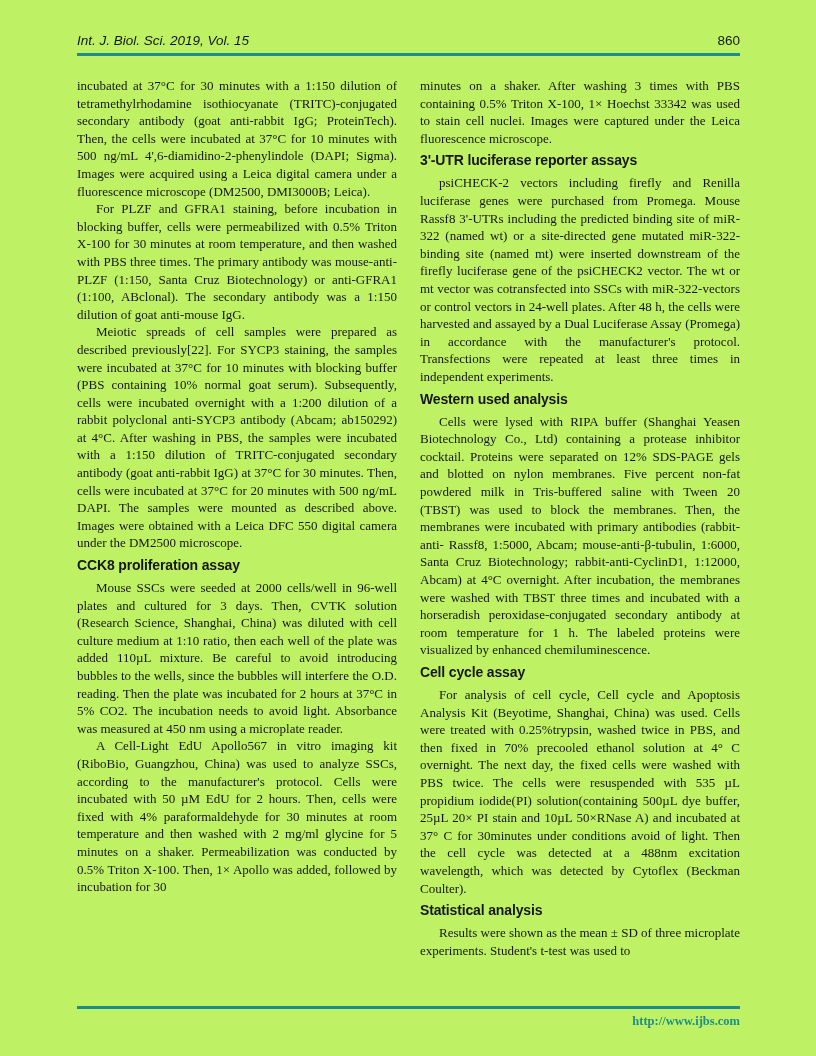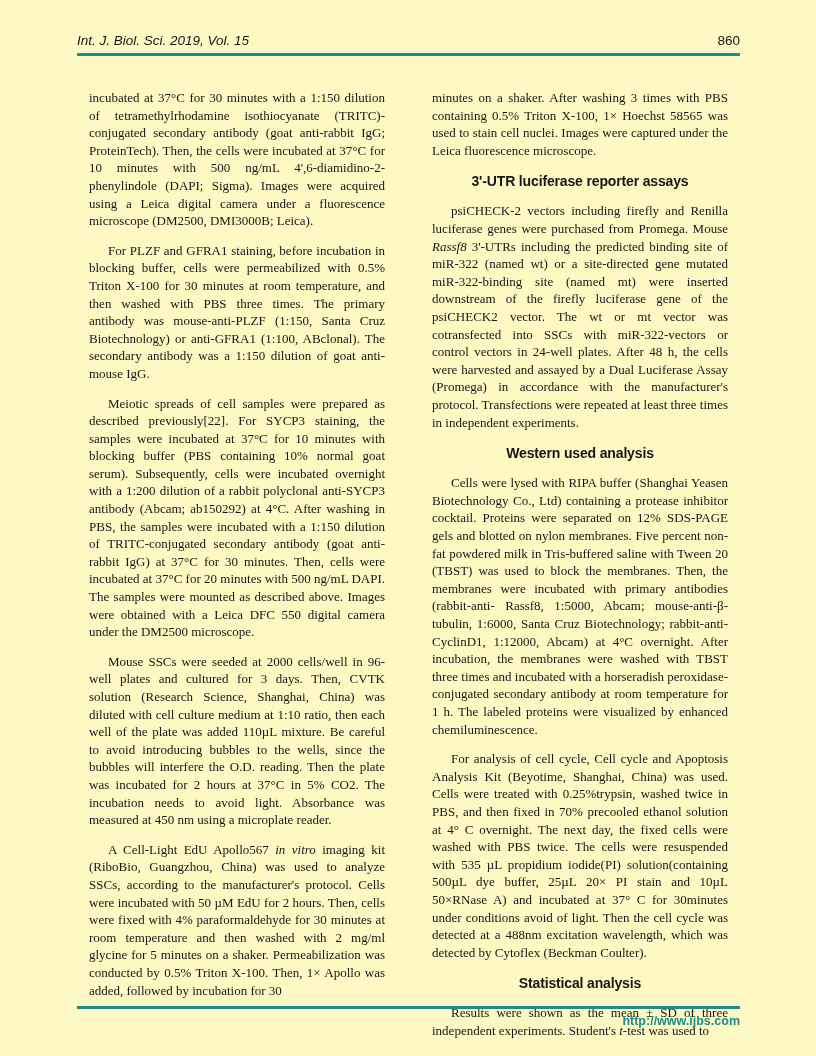--- a/index.html
+++ b/index.html
@@ -1,83 +1,85 @@
 <!DOCTYPE html>
 <html style="--accent: #1d8d8c; --ink: #161616;"><head>
 <meta charset="utf-8">
 <style>
   :root { --accent:#1d8d8c; --ink:#161616; }
   * { box-sizing:border-box; }
   html,body { margin:0; padding:0; background:#ffffff; }
   .page {
     position:relative; width:816px; height:1056px; margin:0 auto;
-    background:#fef9c3; overflow:hidden;
+    background:#bef264; overflow:hidden;
     font-family:"Liberation Serif", serif; color:var(--ink);
   }
   .page-header {
     position:absolute; top:33px; left:77px; right:76px;
     display:flex; justify-content:space-between; align-items:flex-end;
     border-bottom:3px solid var(--accent); padding-bottom:5px;
     font-family:"Liberation Sans", sans-serif; font-size:13.5px;
   }
   .journal-title { font-style:italic; }
   .page-number { font-style:normal; }
   .content {
     position:absolute; top:77px; left:77px; right:76px;
     display:flex; gap:23px;
   }
   .col {
     width:320px; flex:0 0 320px;
     font-size:13px; line-height:17.6px; text-align:justify;
   }
-  .para { margin:12px; }
+  .para { margin:0; }
   .para.indent { text-indent:19px; }
   .heading {
     font-family:"Liberation Sans", sans-serif; font-weight:bold;
-    font-size:14px; line-height:1.22; text-align:center;
-    margin:14px 0 5px 0; letter-spacing:-0.15px;
+    font-size:14px; line-height:1.22; text-align:left;
+    margin:5px 0 5px 0; letter-spacing:-0.15px;
   }
   .col > .heading:first-child { margin-top:12px; }
-  .it { font-style:italic; }
+  .it { }
   .footer-rule {
     position:absolute; left:77px; right:76px; top:1006px;
     border-top:3px solid var(--accent); height:0;
   }
   .footer-url {
     position:absolute; right:76px; top:1014px;
-    font-family:Liberation Sans, sans-serif; font-weight:bold;
+    font-family:Liberation Serif, serif; font-weight:bold;
     font-size:12.5px; color:var(--accent); text-decoration:none;
   }
 </style>
 </head>
 <body>
 
 <div class="page">
 
   <div class="page-header">
     <span class="journal-title">Int. J. Biol. Sci. 2019, Vol. 15</span>
     <span class="page-number">860</span>
   </div>
 
   <div class="content">
     <div class="col" id="col-left">
         <p class="para"><span>incubated at 37°C for 30 minutes with a 1:150 dilution of tetramethylrhodamine isothiocyanate (TRITC)-conjugated secondary antibody (goat anti-rabbit IgG; ProteinTech). Then, the cells were incubated at 37°C for 10 minutes with 500 ng/mL 4',6-diamidino-2-phenylindole (DAPI; Sigma). Images were acquired using a Leica digital camera under a fluorescence microscope (DM2500, DMI3000B; Leica).</span></p>
         <p class="para indent"><span>For PLZF and GFRA1 staining, before incubation in blocking buffer, cells were permeabilized with 0.5% Triton X-100 for 30 minutes at room temperature, and then washed with PBS three times. The primary antibody was mouse-anti-PLZF (1:150, Santa Cruz Biotechnology) or anti-GFRA1 (1:100, ABclonal). The secondary antibody was a 1:150 dilution of goat anti-mouse IgG.</span></p>
         <p class="para indent"><span>Meiotic spreads of cell samples were prepared as described previously[22]. For SYCP3 staining, the samples were incubated at 37°C for 10 minutes with blocking buffer (PBS containing 10% normal goat serum). Subsequently, cells were incubated overnight with a 1:200 dilution of a rabbit polyclonal anti-SYCP3 antibody (Abcam; ab150292) at 4°C. After washing in PBS, the samples were incubated with a 1:150 dilution of TRITC-conjugated secondary antibody (goat anti-rabbit IgG) at 37°C for 30 minutes. Then, cells were incubated at 37°C for 20 minutes with 500 ng/mL DAPI. The samples were mounted as described above. Images were obtained with a Leica DFC 550 digital camera under the DM2500 microscope.</span></p>
+        <h2 class="heading">CCK8 proliferation assay</h2>
         <p class="para indent"><span>Mouse SSCs were seeded at 2000 cells/well in 96-well plates and cultured for 3 days. Then, CVTK solution (Research Science, Shanghai, China) was diluted with cell culture medium at 1:10 ratio, then each well of the plate was added 110µL mixture. Be careful to avoid introducing bubbles to the wells, since the bubbles will interfere the O.D. reading. Then the plate was incubated for 2 hours at 37°C in 5% CO2. The incubation needs to avoid light. Absorbance was measured at 450 nm using a microplate reader.</span></p>
         <p class="para indent"><span>A Cell-Light EdU Apollo567 </span><span class="it">in vitro</span><span> imaging kit (RiboBio, Guangzhou, China) was used to analyze SSCs, according to the manufacturer's protocol. Cells were incubated with 50 µM EdU for 2 hours. Then, cells were fixed with 4% paraformaldehyde for 30 minutes at room temperature and then washed with 2 mg/ml glycine for 5 minutes on a shaker. Permeabilization was conducted by 0.5% Triton X-100. Then, 1× Apollo was added, followed by incubation for 30</span></p>
       </div>
     <div class="col" id="col-right">
-        <p class="para"><span>minutes on a shaker. After washing 3 times with PBS containing 0.5% Triton X-100, 1× Hoechst 58565 was used to stain cell nuclei. Images were captured under the Leica fluorescence microscope.</span></p>
+        <p class="para"><span>minutes on a shaker. After washing 3 times with PBS containing 0.5% Triton X-100, 1× Hoechst 33342 was used to stain cell nuclei. Images were captured under the Leica fluorescence microscope.</span></p>
         <h2 class="heading">3'-UTR luciferase reporter assays</h2>
         <p class="para indent"><span>psiCHECK-2 vectors including firefly and Renilla luciferase genes were purchased from Promega. Mouse </span><span class="it">Rassf8</span><span> 3'-UTRs including the predicted binding site of miR-322 (named wt) or a site-directed gene mutated miR-322-binding site (named mt) were inserted downstream of the firefly luciferase gene of the psiCHECK2 vector. The wt or mt vector was cotransfected into SSCs with miR-322-vectors or control vectors in 24-well plates. After 48 h, the cells were harvested and assayed by a Dual Luciferase Assay (Promega) in accordance with the manufacturer's protocol. Transfections were repeated at least three times in independent experiments.</span></p>
         <h2 class="heading">Western used analysis</h2>
         <p class="para indent"><span>Cells were lysed with RIPA buffer (Shanghai Yeasen Biotechnology Co., Ltd) containing a protease inhibitor cocktail. Proteins were separated on 12% SDS-PAGE gels and blotted on nylon membranes. Five percent non-fat powdered milk in Tris-buffered saline with Tween 20 (TBST) was used to block the membranes. Then, the membranes were incubated with primary antibodies (rabbit-anti- Rassf8, 1:5000, Abcam; mouse-anti-β-tubulin, 1:6000, Santa Cruz Biotechnology; rabbit-anti-CyclinD1, 1:12000, Abcam) at 4°C overnight. After incubation, the membranes were washed with TBST three times and incubated with a horseradish peroxidase-conjugated secondary antibody at room temperature for 1 h. The labeled proteins were visualized by enhanced chemiluminescence.</span></p>
+        <h2 class="heading">Cell cycle assay</h2>
         <p class="para indent"><span>For analysis of cell cycle, Cell cycle and Apoptosis Analysis Kit (Beyotime, Shanghai, China) was used. Cells were treated with 0.25%trypsin, washed twice in PBS, and then fixed in 70% precooled ethanol solution at 4° C overnight. The next day, the fixed cells were washed with PBS twice. The cells were resuspended with 535 µL propidium iodide(PI) solution(containing 500µL dye buffer, 25µL 20× PI stain and 10µL 50×RNase A) and incubated at 37° C for 30minutes under conditions avoid of light. Then the cell cycle was detected at a 488nm excitation wavelength, which was detected by Cytoflex (Beckman Coulter).</span></p>
         <h2 class="heading">Statistical analysis</h2>
-        <p class="para indent"><span>Results were shown as the mean ± SD of three independent experiments. Student's </span><span class="it">t</span><span>-test was used to</span></p>
+        <p class="para indent"><span>Results were shown as the mean ± SD of three microplate experiments. Student's </span><span class="it">t</span><span>-test was used to</span></p>
       </div>
   </div>
 
   <div class="footer-rule"></div>
   <a class="footer-url" href="#">http://www.ijbs.com</a>
 
 </div>
 
 </body></html>

